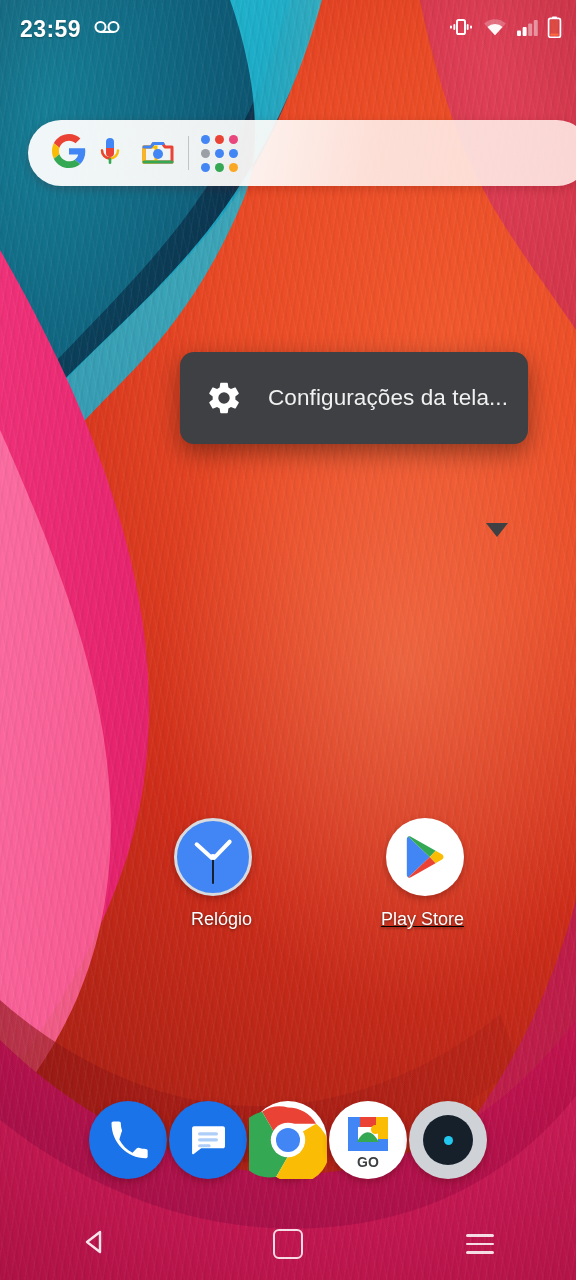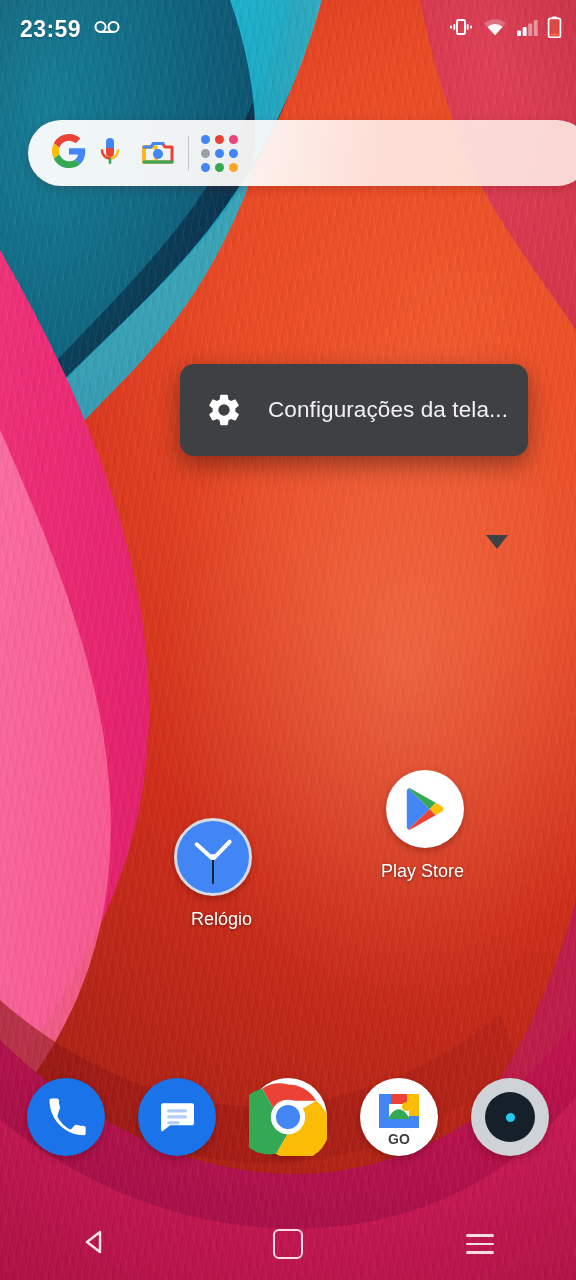--- a/index.html
+++ b/index.html
@@ -169,21 +169,21 @@
     display: grid;
     grid-template-columns: repeat(3, 9px);
     grid-template-rows: repeat(3, 9px);
     gap: 5px;
   }
   .dot-grid i { display: block; width: 9px; height: 9px; border-radius: 50%; }
 
   
   #popup-menu {
     position: absolute;
-    left: 180px; top: 364px;
+    left: 180px; top: 352px;
     width: 348px;
     background: #3e4043;
     border-radius: 14px;
     box-shadow: 0 8px 24px rgba(0,0,0,.40);
     z-index: 50;
     padding: 4px 0;
   }
   .popup-item {
     display: flex; align-items: center;
     height: 84px;
@@ -240,22 +240,22 @@
   .ic-clock .h-min  { width: 4px; height: 26px; left: 50%; top: 12px; margin-left: -2px; transform: rotate(44deg); }
   .ic-clock .h-sec  { width: 2px; height: 27px; left: 50%; top: 50%; margin-left: -1px; background: #16212e; transform-origin: top center; }
   .ic-clock .pin { position: absolute; width: 6px; height: 6px; border-radius: 50%; background: #fff; left: 50%; top: 50%; margin: -3px 0 0 -3px; }
 
   
   .ic-play { background: #fff; }
 
   
   #dock {
     position: absolute;
-    left: 0; right: 0; bottom: 124px;
-    display: flex; justify-content: space-between;
+    left: 0; right: 0; bottom: 101px;
+    display: flex; justify-content: center;
     padding: 0 26px;
     z-index: 20;
   }
   .dock-cell { width: 80px; display: flex; justify-content: center; }
   .ic-phone { background: #1a73e8; }
   .ic-msg { background: #1a73e8; }
   .ic-chrome { background: #fff; }
   .ic-gallery { background: #fff; }
   .ic-camera { background: #cfd2d6; }
   .ic-camera .lens { width: 50px; height: 50px; border-radius: 50%; background: #16202b; display:flex; align-items:center; justify-content:center; }
@@ -409,21 +409,21 @@
   <div class="app-cell" style="left:112px; top:818px;">
     <div class="icon-shell ic-clock">
       <span class="hand h-hour"></span>
       <span class="hand h-min"></span>
       <span class="hand h-sec"></span>
       <span class="pin"></span>
     </div>
     <div class="app-label">Relógio</div>
   </div>
 
-  <div class="app-cell" style="left:324px; top:770px;">
+  <div class="app-cell" style="left:324px; top:818px;text-decoration:underline;">
     <div class="icon-shell ic-play">
       <svg width="42" height="46" viewBox="0 0 40 44">
         <path d="M4 2.5 L24.5 21.9 L4 41.5 C3.1 41 2.6 40 2.6 38.7 V5.3 C2.6 4 3.1 3 4 2.5 Z" fill="#4285F4"></path>
         <path d="M4 2.5 C4.7 2.1 5.6 2.2 6.5 2.7 L30.2 16 L24.5 21.9 Z" fill="#34A853"></path>
         <path d="M30.2 16 L36.2 19.4 C38.2 20.5 38.2 23.4 36.2 24.5 L30.1 27.9 L24.5 21.9 Z" fill="#FBBC04"></path>
         <path d="M24.5 21.9 L30.1 27.9 L6.5 41.3 C5.6 41.8 4.7 41.9 4 41.5 Z" fill="#EA4335"></path>
       </svg>
     </div>
     <div class="app-label">Play Store</div>
   </div>

